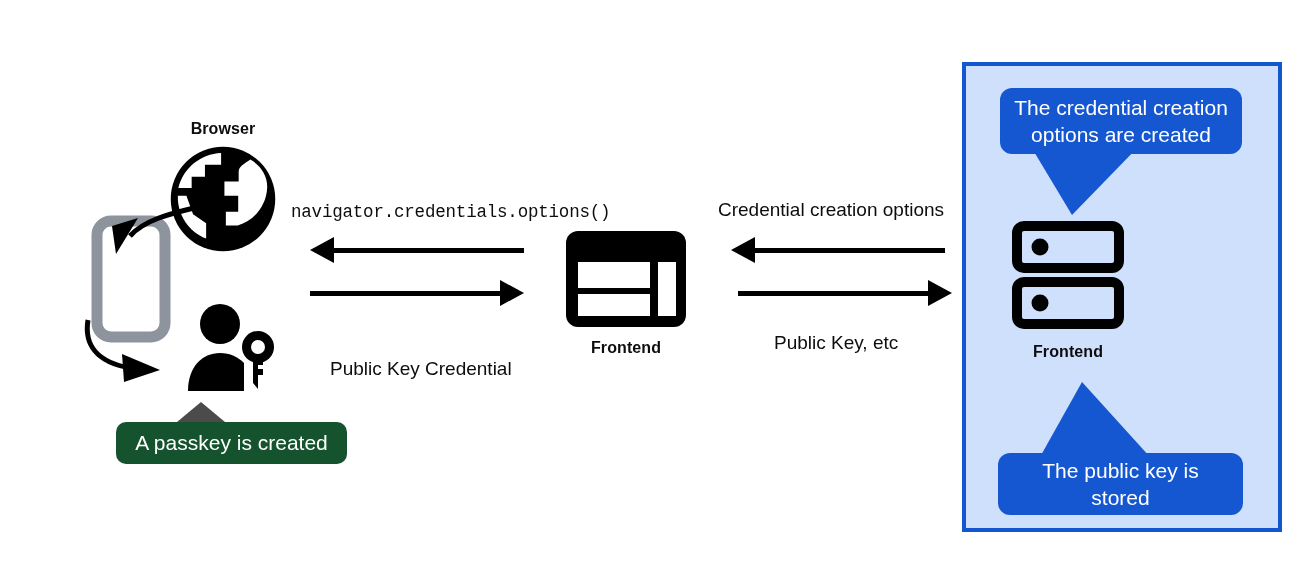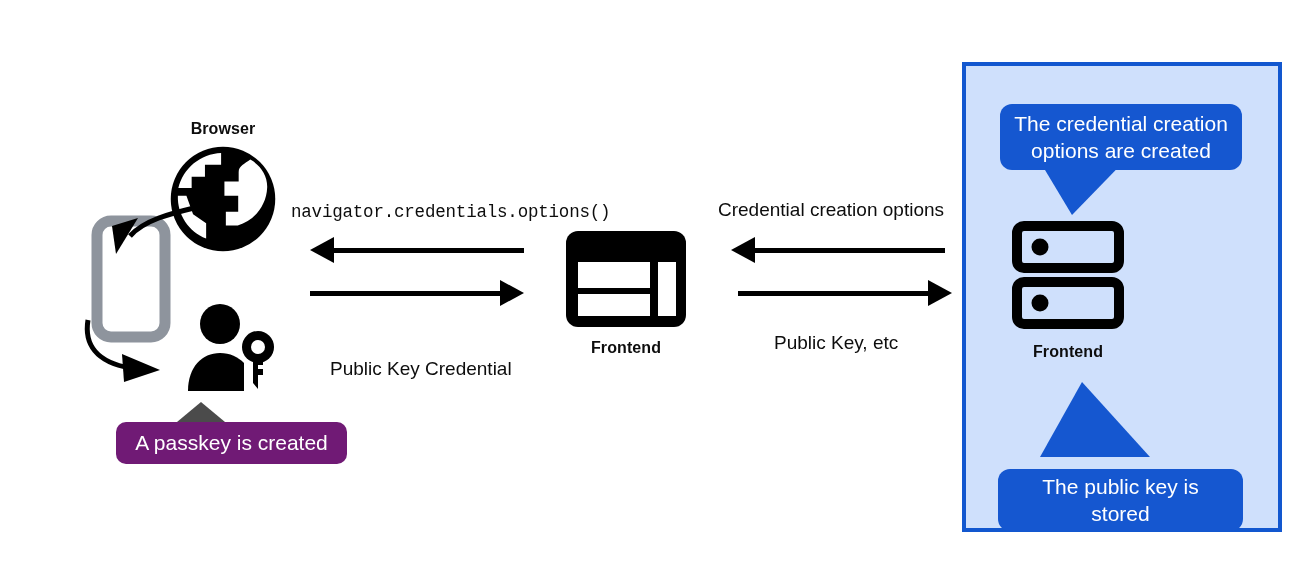--- a/index.html
+++ b/index.html
@@ -52,22 +52,22 @@
     display: flex;
     align-items: center;
     justify-content: center;
     text-align: center;
     color: #ffffff;
     font-size: 21px;
     line-height: 1.3;
     box-sizing: border-box;
     padding: 6px 14px;
   }
-  .callout-blue { background: #1557d0; margin-top: 16px; }
-  .callout-dark { background: #701a75; }
+  .callout-blue { background: #1557d0; }
+  .callout-dark { background: #14532d; }
 
   
   .arrow-line {
     height: 5px;
     background: #000000;
   }
   .arrow-head {
     width: 0; height: 0;
   }
   .arrow-head.left {

